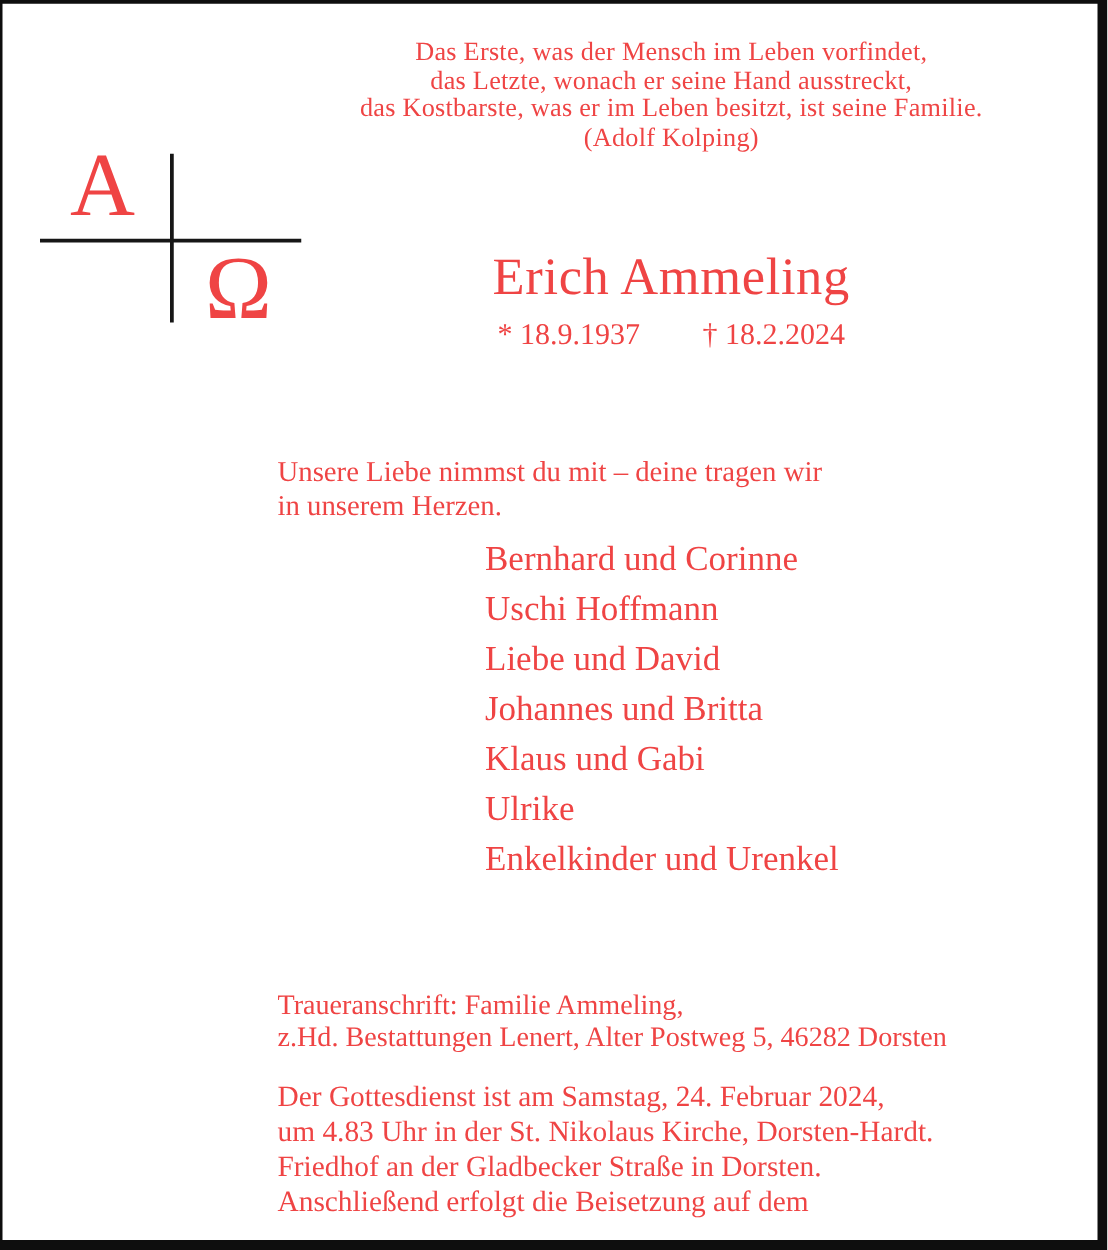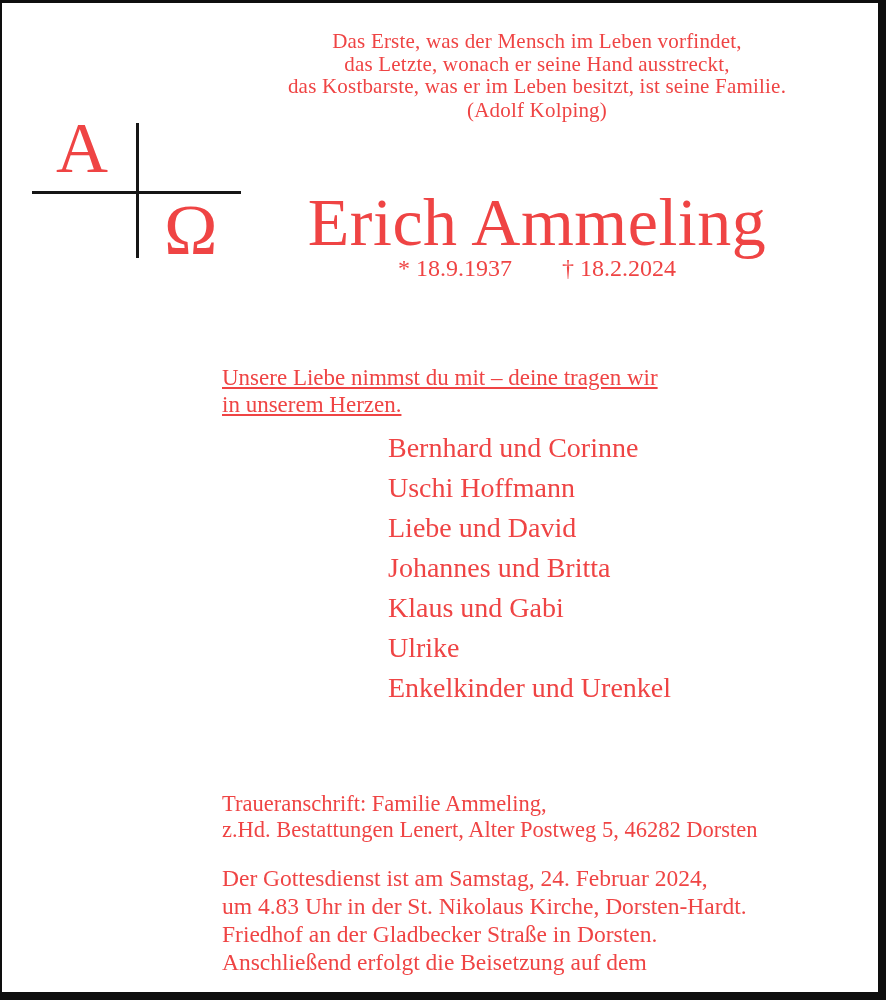--- a/index.html
+++ b/index.html
@@ -74,21 +74,21 @@
     top: 194px;
     font-size: 72px;
     line-height: 1;
   }
   .name-block {
     position: absolute;
     left: 222px;
     top: 193px;
     width: 630px;
     text-align: center;
-    font-size: 68px;
+    font-size: 42px;
     line-height: 58px;
     letter-spacing: 0.5px;
     white-space: nowrap;
   }
   .dates-row {
     position: absolute;
     left: 222px;
     top: 254px;
     width: 630px;
     display: flex;
@@ -98,21 +98,20 @@
     line-height: 28px;
     align-items: center;
   }
   .intro-block {
     position: absolute;
     left: 222px;
     top: 364px;
     width: 560px;
     font-size: 23px;
     line-height: 27px;
-    text-decoration: underline;
   }
   .mourners-block {
     position: absolute;
     left: 388px;
     top: 428px;
     width: 420px;
     font-size: 28px;
   }
   .mourners-block .mourner {
     height: 40px;

